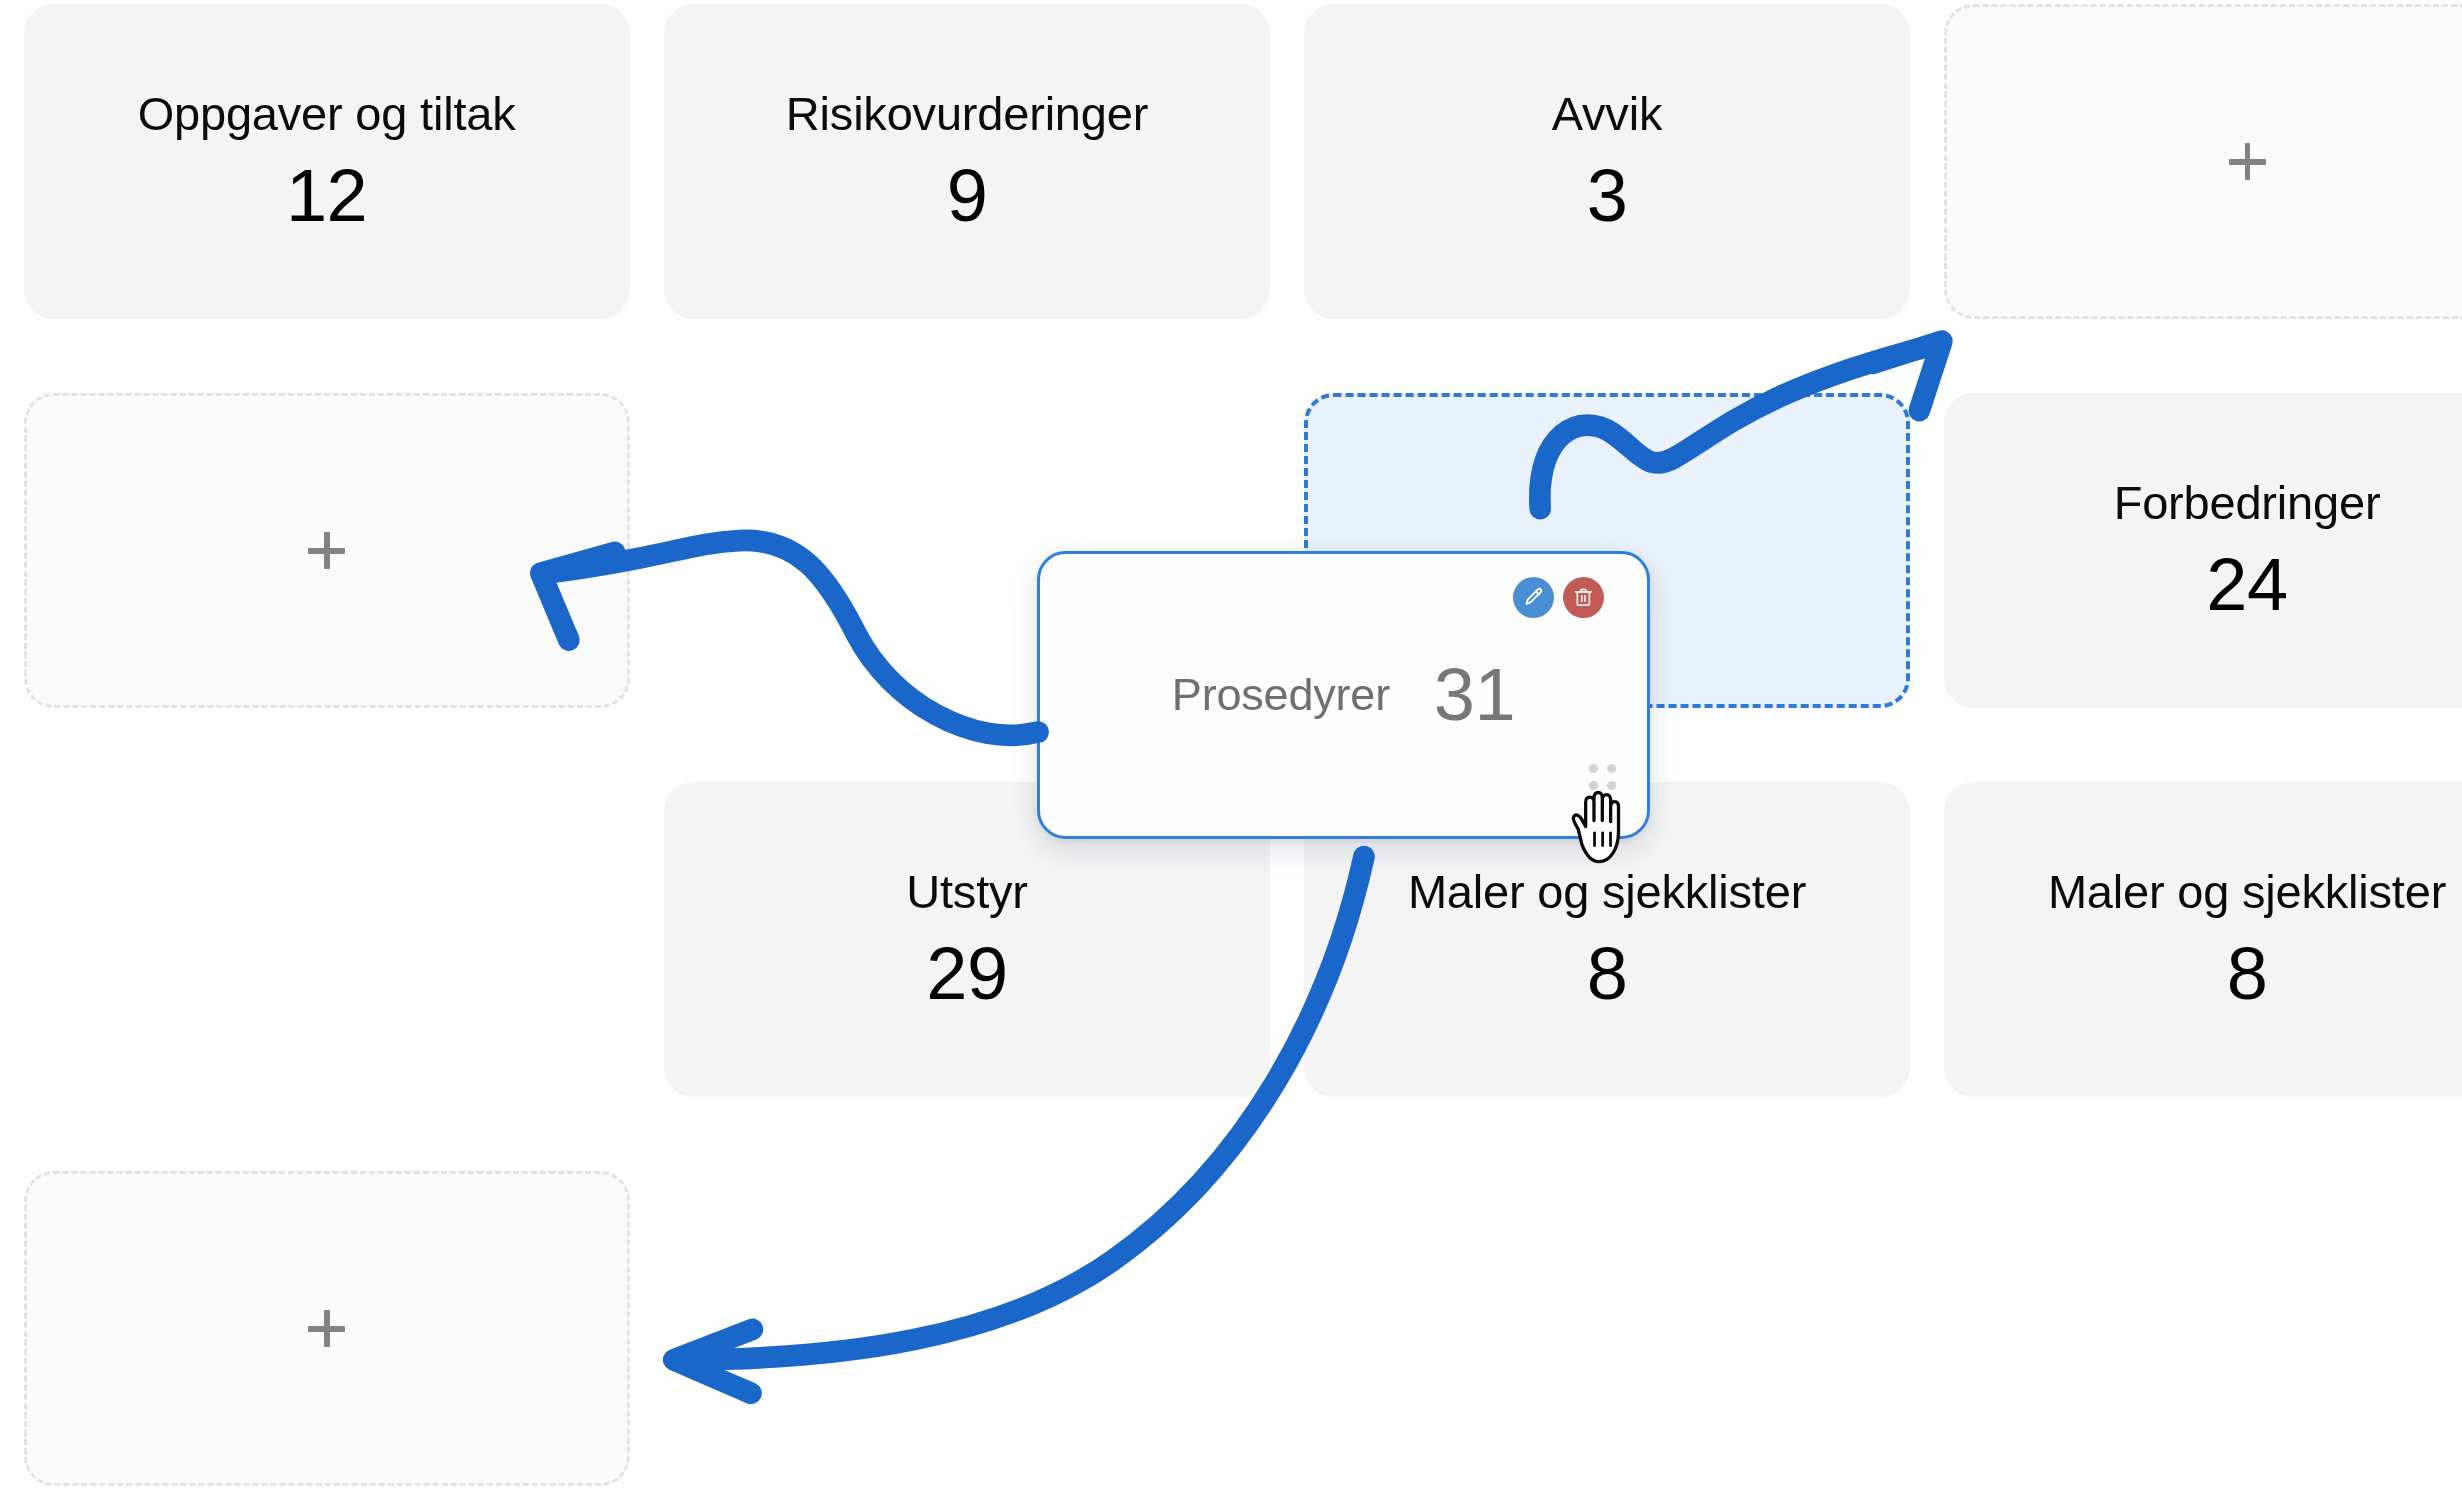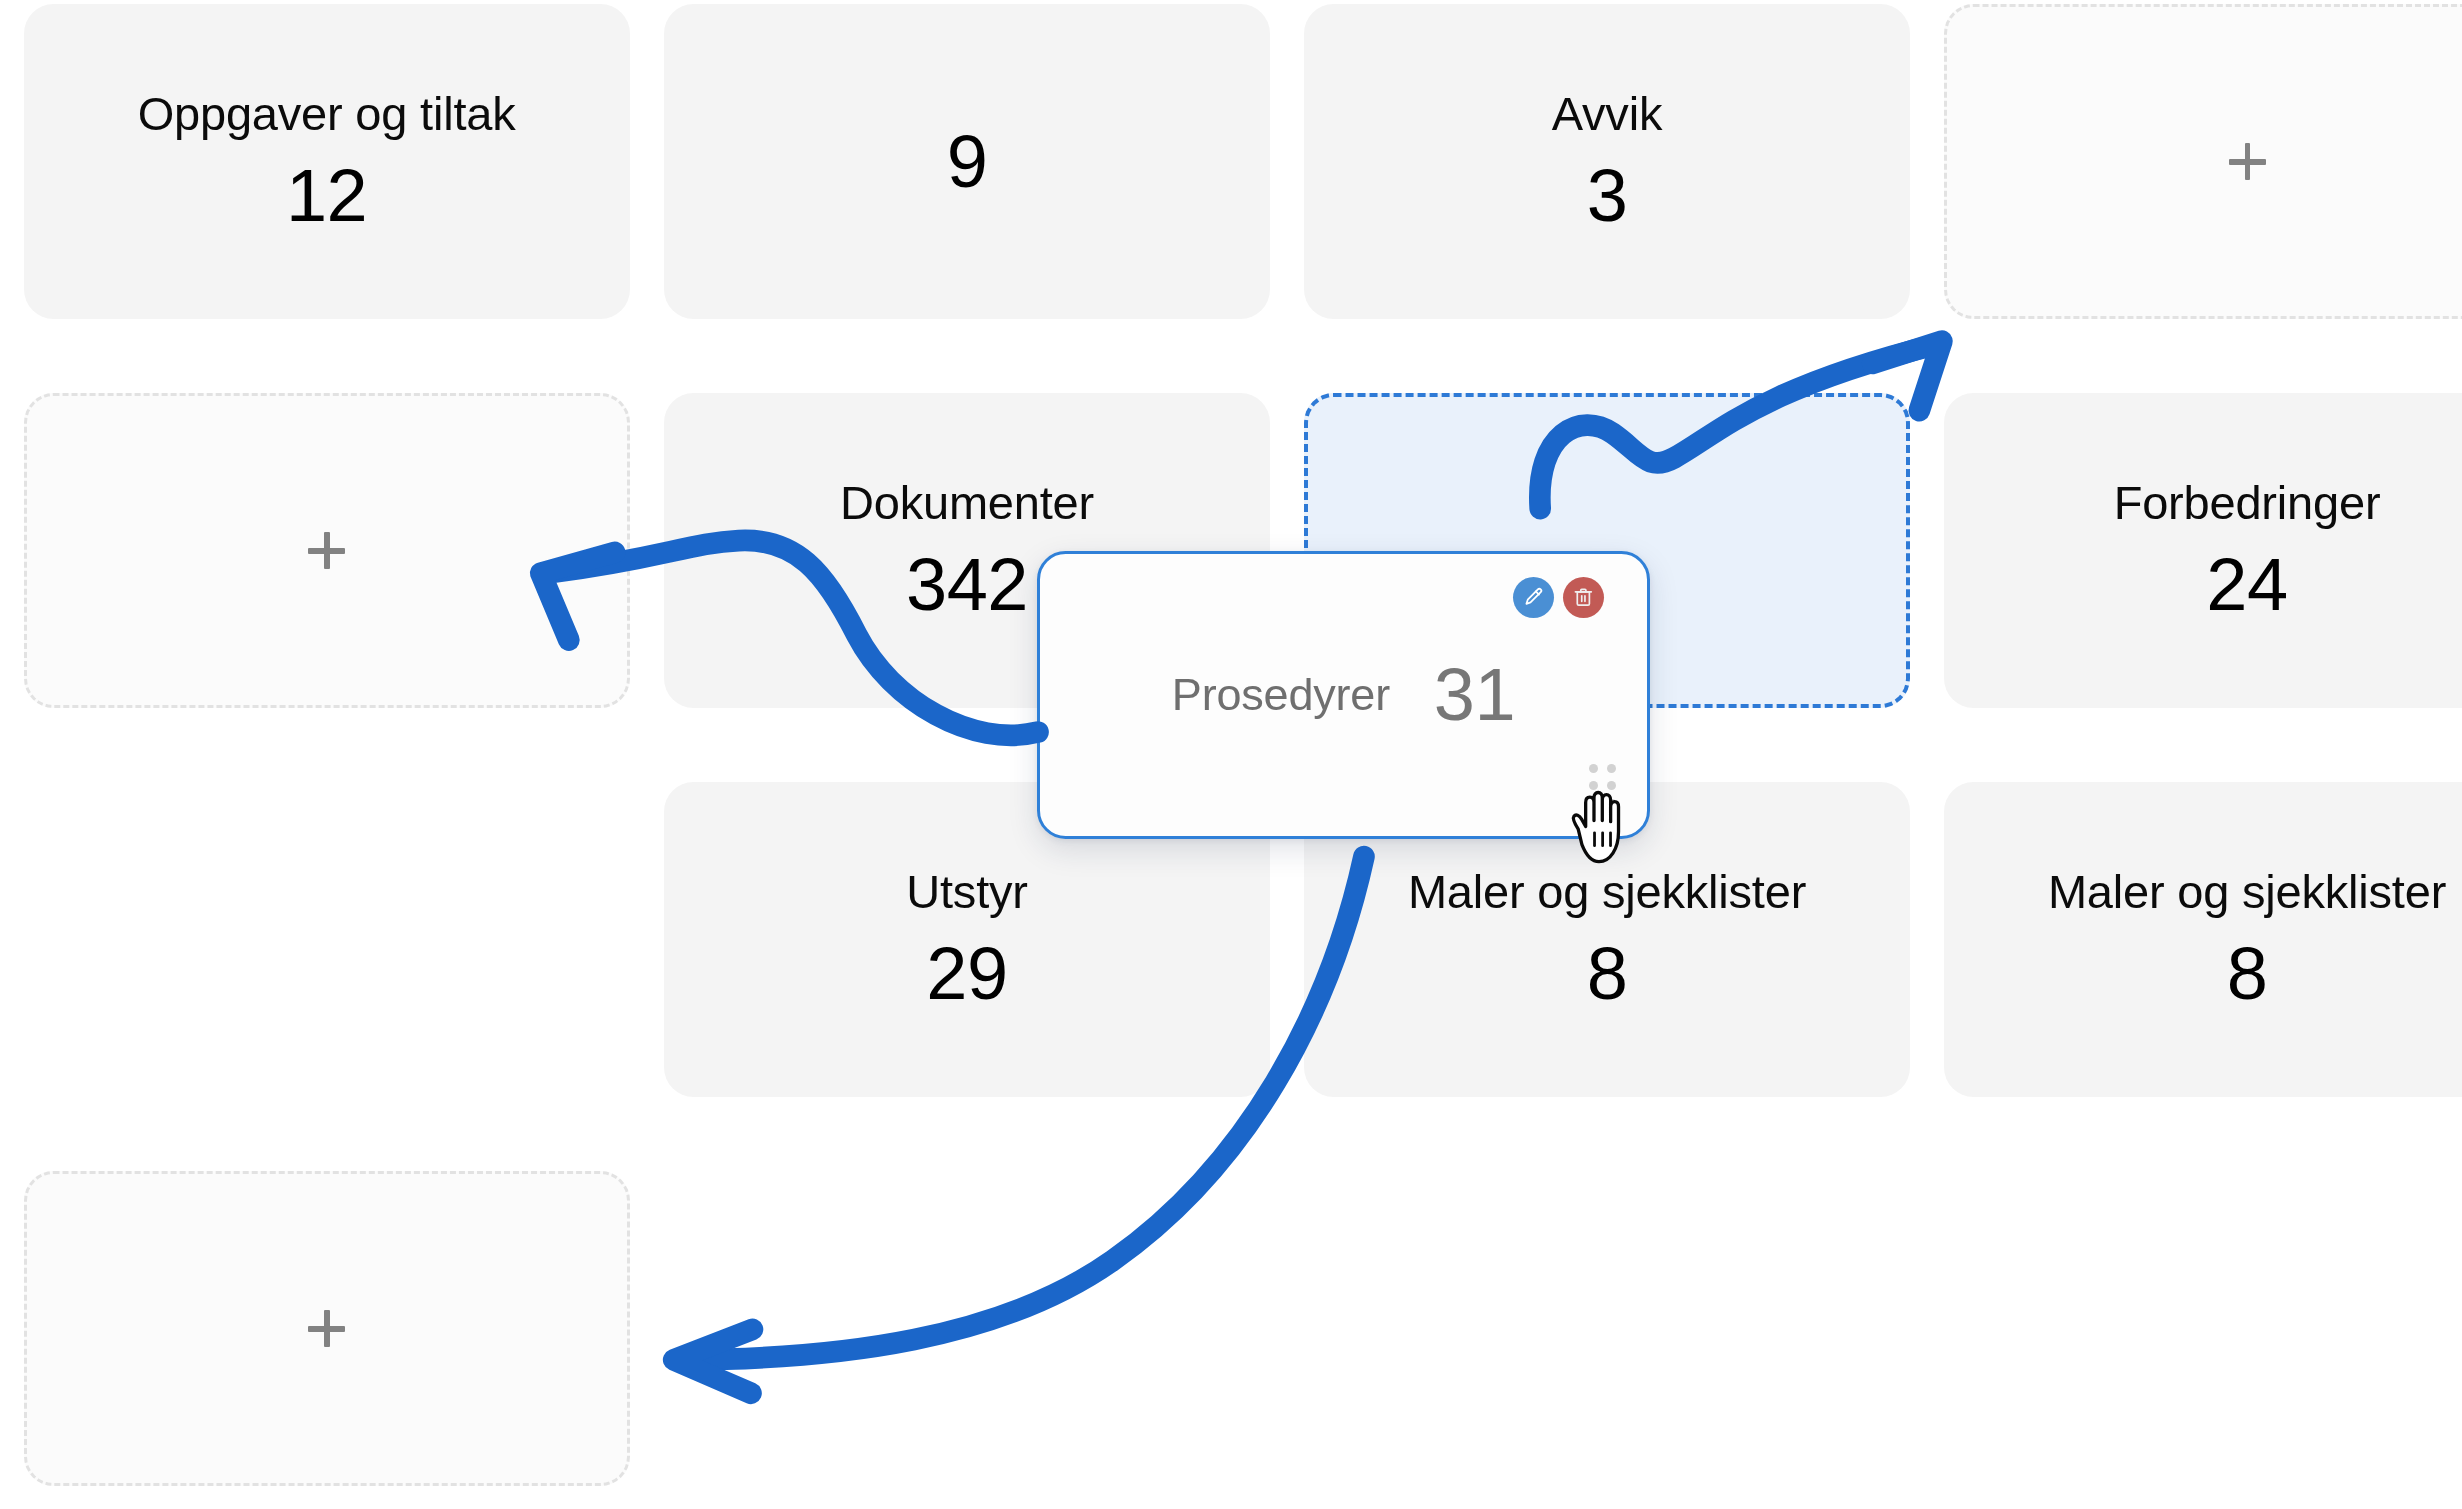--- a/index.html
+++ b/index.html
@@ -193,20 +193,21 @@
 
     <div class="cell" style="left:23.6px;  top:3.9px;">
       <div class="card">
         <div class="card-title">Oppgaver og tiltak</div>
         <div class="card-value">12</div>
       </div>
     </div>
 
     <div class="cell" style="left:664px; top:3.9px;">
       <div class="card">
+        <div class="card-title">Risikovurderinger</div>
         <div class="card-value">9</div>
       </div>
     </div>
 
     <div class="cell" style="left:1304px; top:3.9px;">
       <div class="card">
         <div class="card-title">Avvik</div>
         <div class="card-value">3</div>
       </div>
     </div>
@@ -216,26 +217,20 @@
         <span class="plus-icon"></span>
       </div>
     </div>
 
     <div class="cell" style="left:23.6px;  top:393px;">
       <div class="placeholder">
         <span class="plus-icon"></span>
       </div>
     </div>
 
-    <div class="cell" style="left:664px; top:393px;">
-      <div class="card">
-        <div class="card-title">Dokumenter</div>
-        <div class="card-value">342</div>
-      </div>
-    </div>
 
     <div class="cell" style="left:1304px; top:393px;">
       <div class="dropzone"></div>
     </div>
 
     <div class="cell" style="left:1944px; top:393px;">
       <div class="card">
         <div class="card-title">Forbedringer</div>
         <div class="card-value">24</div>
       </div>

